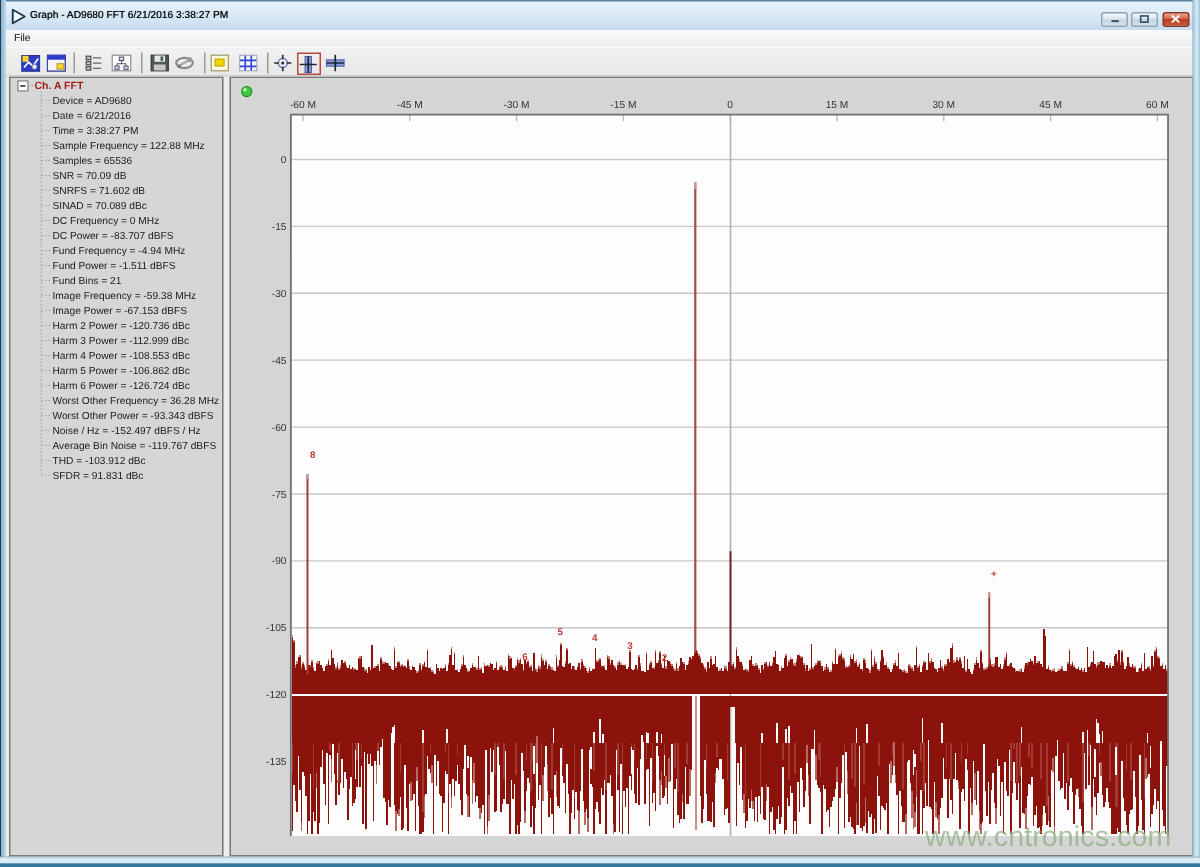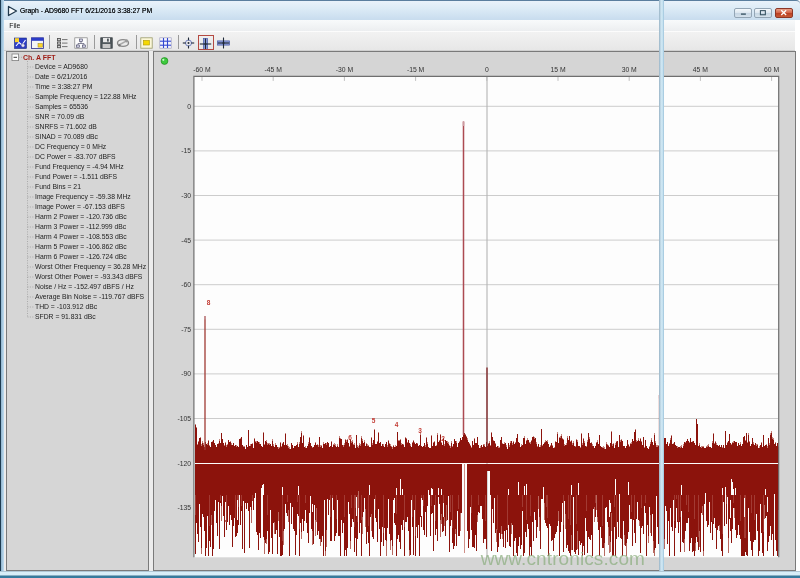--- a/index.html
+++ b/index.html
@@ -1,15 +1,15 @@
 <!DOCTYPE html>
 <html><head><meta charset="utf-8"><style>
 * { margin:0; padding:0; box-sizing:border-box; }
 html,body { width:800px; height:578px; overflow:hidden; font-family:"Liberation Sans",sans-serif; }
-#win { position:relative; width:664px; height:578px; background:#ececec; }
+#win { position:relative; width:800px; height:578px; background:#ececec; }
 
 
 #brd-l { position:absolute; left:0; top:0; width:3.5px; height:578px;
   background:linear-gradient(to right,#1e3c52 0,#1e3c52 1px,#8fb4ce 1px,#b9d7ec 3.5px); z-index:30; }
 #brd-r { position:absolute; right:0; top:0; width:5px; height:578px;
   background:linear-gradient(to left,#9cc2da 0,#d5edf8 2px,#b4ccdc 4.2px,#8aa8ba 5px); z-index:30; }
 #brd-b { position:absolute; left:0; bottom:0; width:800px; height:7.5px;
   background:linear-gradient(to bottom,#9ab4c4 0,#d8eef8 1.5px,#d6edf8 4px,#38718e 5px,#3582a8 6px,#2e6d90 7.5px); z-index:31; }
 
 

